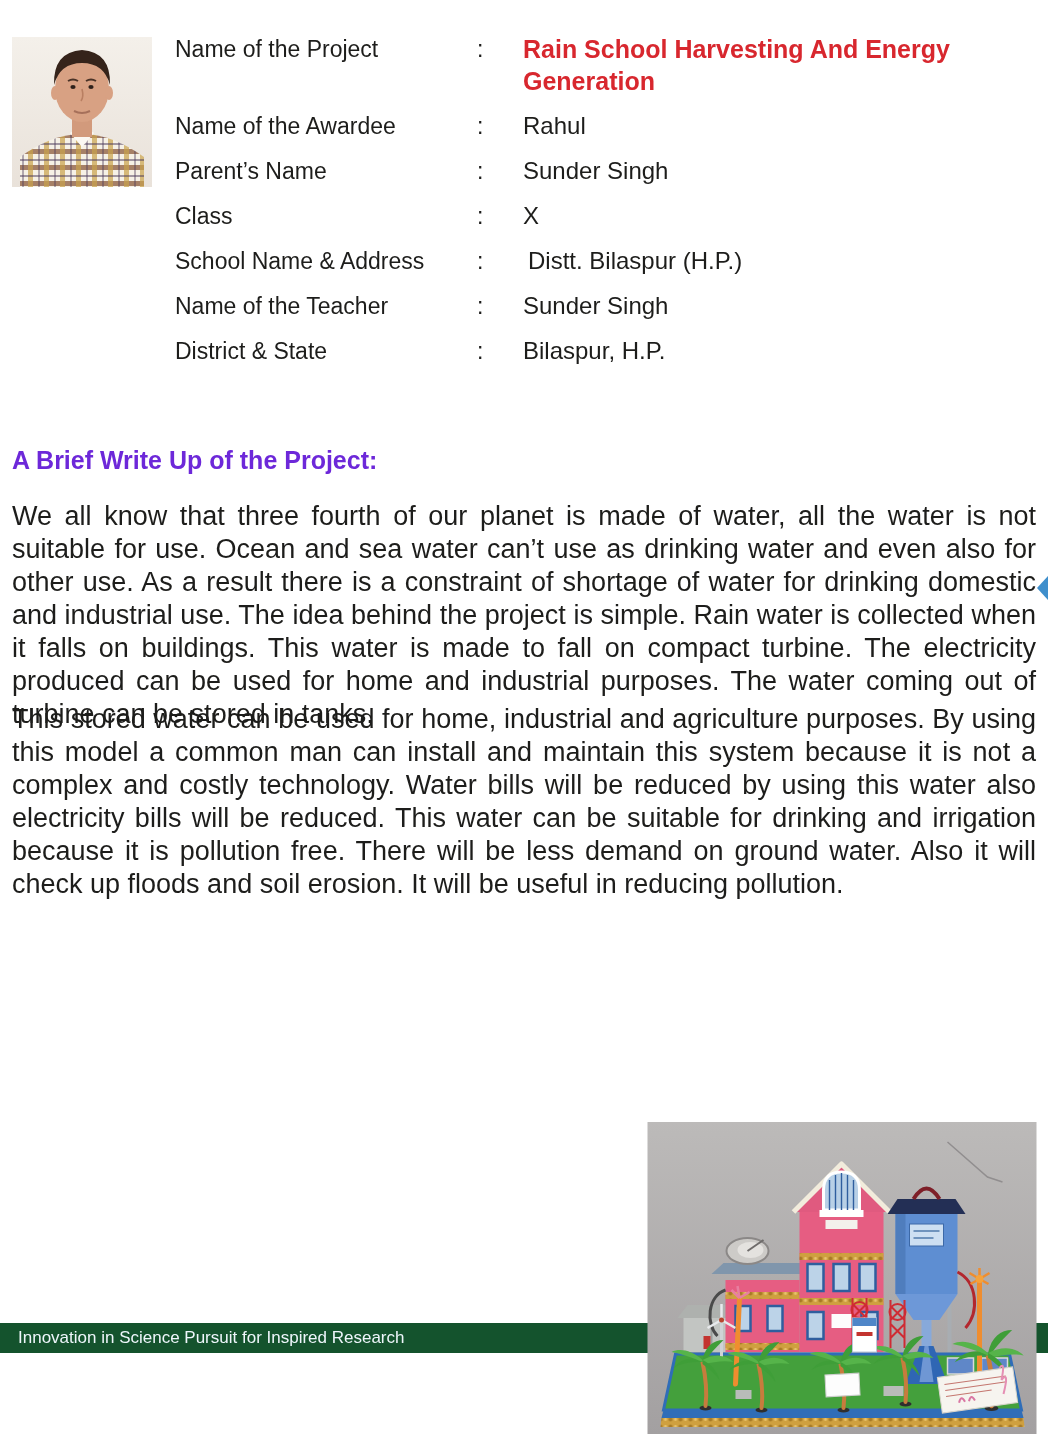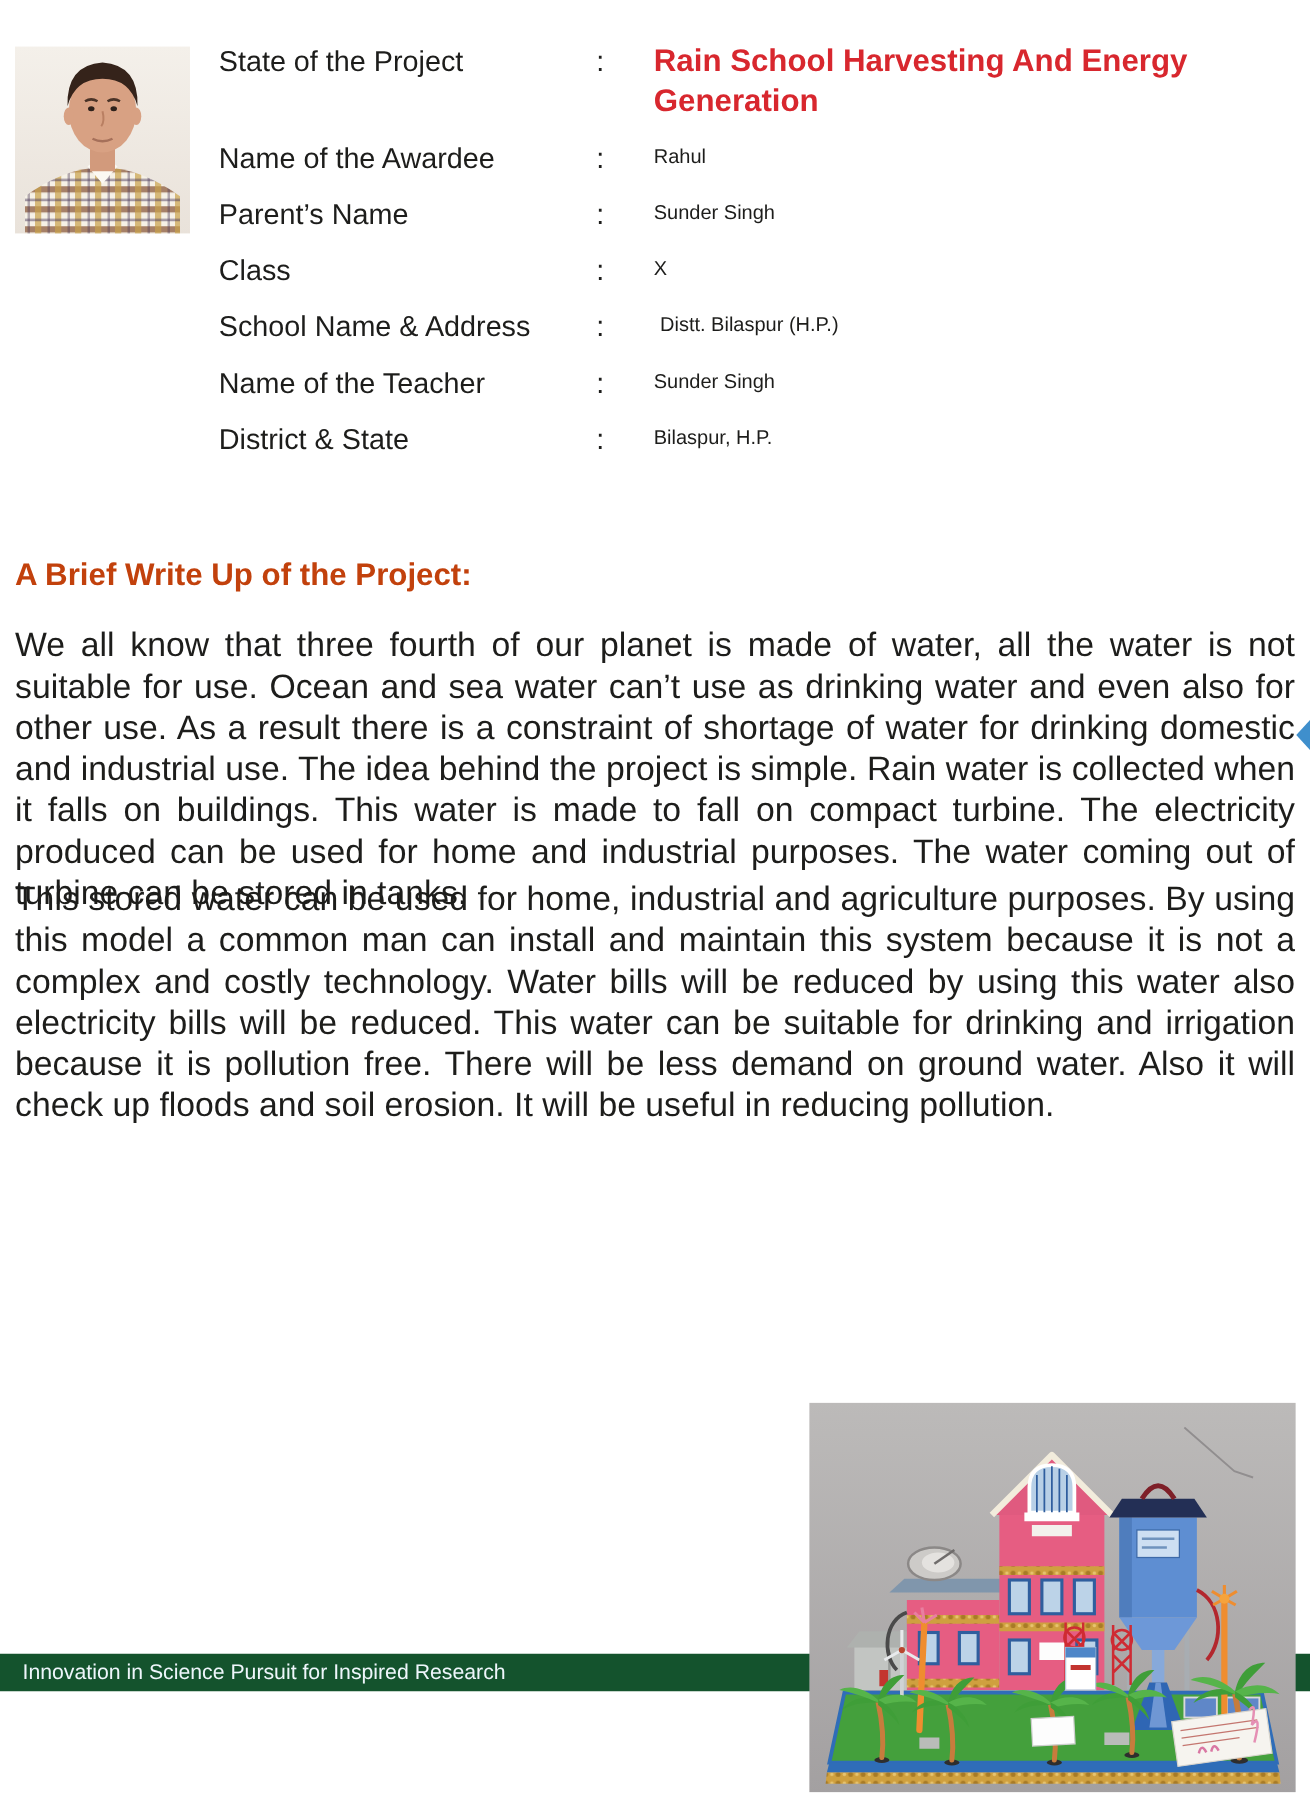--- a/index.html
+++ b/index.html
@@ -15,29 +15,29 @@
     position:absolute; left:12px; top:37px; width:140px; height:150px;
     overflow:hidden;
   }
   .awardee-photo svg { display:block; }
 
   
   .details { position:absolute; left:175px; top:33px; width:812px; }
   .d-row { display:grid; grid-template-columns:302px 46px 1fr; margin-bottom:13px; }
   .d-label { font-size:23px; line-height:32px; }
   .d-colon { font-size:23px; line-height:32px; }
-  .d-value { font-size:16px; line-height:32px; }
+  .d-value { font-size:24px; line-height:32px; }
   .d-value.red { color:#d8272e; font-weight:bold; font-size:25px; line-height:32px; max-width:470px; }
   .d-line2 { padding-left:5px; }
   .pre { white-space:pre-wrap; }
 
   
   .wu-heading {
     position:absolute; left:12px; top:444px;
-    color:#c2410c; font-weight:bold; font-size:25px; line-height:32px;
+    color:#6d28d9; font-weight:bold; font-size:25px; line-height:32px;
   }
   .wu-para { position:absolute; left:12px; width:1024px;
     font-size:27px; line-height:33px; text-align:justify; }
   .wu-para.p1 { top:500px; }
   .wu-para.p2 { top:703px; }
 
   
   .edge-marker {
     position:absolute; right:0; top:576px; width:0; height:0;
     border-top:12px solid transparent;
@@ -93,21 +93,21 @@
       <path d="M74,44 Q79,41 84,44" stroke="#4a3327" stroke-width="2" fill="none"></path>
       <ellipse cx="61" cy="50" rx="2.6" ry="2" fill="#2e211b"></ellipse>
       <ellipse cx="79" cy="50" rx="2.6" ry="2" fill="#2e211b"></ellipse>
       <path d="M70,52 Q72,60 69,64" stroke="#b97f62" stroke-width="1.6" fill="none"></path>
       <path d="M62,74 Q70,78 78,74" stroke="#a6705a" stroke-width="2" fill="none"></path>
     </svg>
   </div>
 
   <div class="details">
     <div class="d-row">
-      <div class="d-label">State of the Project</div>
+      <div class="d-label">Name of the Project</div>
       <div class="d-colon">:</div>
       <div class="d-value red">Rain School Harvesting And Energy Generation</div>
     </div>
     <div class="d-row">
       <div class="d-label">Name of the Awardee</div>
       <div class="d-colon">:</div>
       <div class="d-value">Rahul</div>
     </div>
     <div class="d-row">
       <div class="d-label">Parent’s Name</div>

